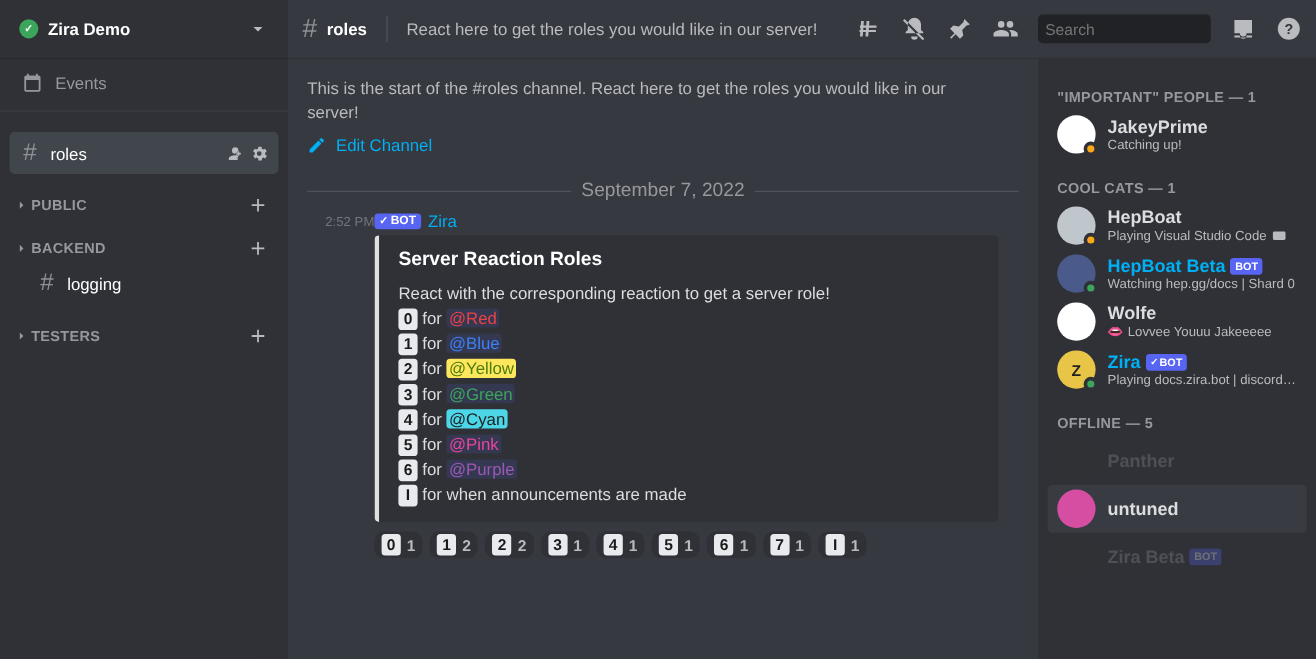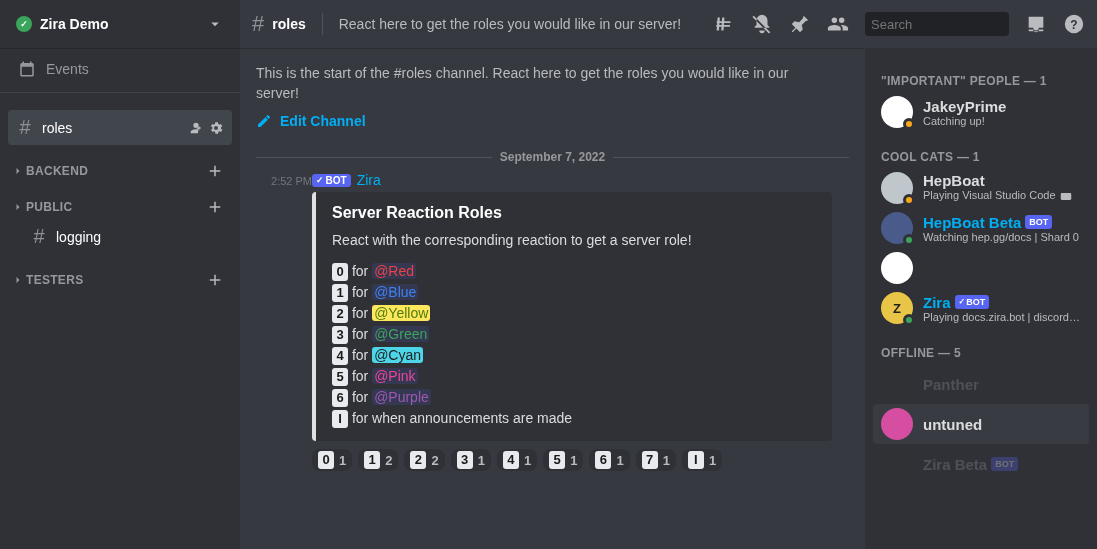--- a/index.html
+++ b/index.html
@@ -27,23 +27,23 @@
 .chat-header .topic{color:#b9bbbe;font-size:14px;font-weight:500;white-space:nowrap;overflow:hidden;text-overflow:ellipsis;flex:1;min-width:0}
 .toolbar{display:flex;align-items:center;gap:16px;color:#b9bbbe;margin-left:6px}
 .toolbar svg,.toolbar .icon{width:22px;height:22px;cursor:pointer}
 .search{background:#202225;border-radius:4px;width:144px;height:24px;display:flex;align-items:center;padding:0 6px;color:#72767d;font-size:13px}
 .search input{background:none;border:none;outline:none;color:#dcddde;flex:1;font-size:13px}
 .search svg{width:16px;height:16px}
 .chat-body{flex:1;display:flex;min-height:0}
 .messages{flex:1;overflow-y:auto;padding:16px 16px 0 16px;min-width:0}
 .welcome h1{font-size:30px;font-weight:800;color:#fff;margin-bottom:8px}
 .welcome p{color:#b9bbbe;line-height:1.4;max-width:560px}
-.edit-link{color:#00aff4;margin-top:10px;display:inline-flex;align-items:center;gap:8px;cursor:pointer;font-weight:700}
+.edit-link{color:#00aff4;margin-top:10px;display:inline-flex;align-items:center;gap:8px;cursor:pointer;font-weight:400}
 .edit-link svg{width:16px;height:16px}
-.date-sep{display:flex;align-items:center;margin:18px 0 8px;color:#96989d;font-size:12px;font-weight:700}
+.date-sep{display:flex;align-items:center;margin:18px 0 8px;color:#96989d;font-size:16px;font-weight:400}
 .date-sep::before,.date-sep::after{content:"";flex:1;height:1px;background:#4f545c}
 .date-sep span{padding:0 8px}
 .msg{display:flex;gap:0;margin-top:8px;align-items:flex-start}
 .msg .ts{color:#72767d;font-size:11px;width:56px;flex-shrink:0;padding-top:3px;text-align:right;padding-right:0}
 .msg .content{flex:1;min-width:0}
 .msg .author{display:flex;align-items:center;gap:6px;margin-bottom:4px}
 .bot-tag{background:#5865f2;color:#fff;font-size:10px;font-weight:600;padding:1px 4px;border-radius:3px;display:inline-flex;align-items:center;gap:2px}
 .bot-tag::before{content:"✓";font-size:9px}
 .author-name{color:#00aff4;font-weight:500;cursor:pointer}
 .embed{background:#2f3136;border-left:4px solid #e0e0e0;border-radius:4px;padding:12px 16px;max-width:520px}
@@ -105,33 +105,33 @@
           <path d="M19.4 13a7.8 7.8 0 000-2l2-1.6-2-3.4-2.4 1a7.6 7.6 0 00-1.7-1l-.4-2.6h-4l-.4 2.6a7.6 7.6 0 00-1.7 1l-2.4-1-2 3.4L6.6 11a7.8 7.8 0 000 2l-2 1.6 2 3.4 2.4-1c.5.4 1.1.7 1.7 1l.4 2.6h4l.4-2.6c.6-.3 1.2-.6 1.7-1l2.4 1 2-3.4-2.2-1.6zM12 15a3 3 0 110-6 3 3 0 010 6z"></path>
         </svg>
     </span>
   </div>
   <div id="cats">
       <div class="cat-row">
         <span class="left">
           <svg viewBox="0 0 24 24" fill="currentColor">
             <path d="M9 6l6 6-6 6z"></path>
           </svg>
-          <span>BACKEND</span>
+          <span>PUBLIC</span>
         </span>
         <svg class="plus" viewBox="0 0 24 24" fill="currentColor">
           <path d="M11 5h2v14h-2z"></path>
           <path d="M5 11h14v2H5z"></path>
         </svg>
       </div>
       <div class="cat-row">
         <span class="left">
           <svg viewBox="0 0 24 24" fill="currentColor">
             <path d="M9 6l6 6-6 6z"></path>
           </svg>
-          <span>PUBLIC</span>
+          <span>BACKEND</span>
         </span>
         <svg class="plus" viewBox="0 0 24 24" fill="currentColor">
           <path d="M11 5h2v14h-2z"></path>
           <path d="M5 11h14v2H5z"></path>
         </svg>
       </div>
       <div class="channel-row">
         <span style="width:6px"></span>
         <span class="hash">#</span>
         <span style="color:#fff;font-weight:500">logging</span>
@@ -203,21 +203,21 @@
       <div class="msg">
         <div class="ts">2:52 PM</div>
         <div class="content">
           <div class="author">
             <span class="bot-tag">BOT</span>
             <span class="author-name">Zira</span>
           </div>
           <div class="embed">
             <h3>Server Reaction Roles</h3>
             <div class="desc">
-              <div style="margin-bottom:10px">React with the corresponding reaction to get a server role!</div>
+              <div style="">React with the corresponding reaction to get a server role!</div>
               <div id="embed-lines">
                   <div><span class="keycap">0</span><span> for </span><span class="mention" style="color:#ed4245">@Red</span></div>
                   <div><span class="keycap">1</span><span> for </span><span class="mention" style="color:#3b82f6">@Blue</span></div>
                   <div><span class="keycap">2</span><span> for </span><span class="mention" style="background:#fee75c;color:#4d7c0f">@Yellow</span></div>
                   <div><span class="keycap">3</span><span> for </span><span class="mention" style="color:#3ba55c">@Green</span></div>
                   <div><span class="keycap">4</span><span> for </span><span class="mention" style="background:#4dd6e8;color:#1f1f1f">@Cyan</span></div>
                   <div><span class="keycap">5</span><span> for </span><span class="mention" style="color:#eb459e">@Pink</span></div>
                   <div><span class="keycap">6</span><span> for </span><span class="mention" style="color:#9b59b6">@Purple</span></div>
                   <div><span class="keycap">I</span><span> for when announcements are made</span></div>
                 </div>
@@ -299,20 +299,26 @@
           <div class="minfo">
             <div class="mname" style="color:#00aff4">
               <span>HepBoat Beta</span>
               <span class="small-bot">BOT</span>
             </div>
             <div class="mactivity">Watching <b>hep.gg/docs | Shard 0</b></div>
           </div>
         </div>
         <div class="member">
           <div class="avatar" style="background:#ffffff;color:#222"></div>
+          <div class="minfo">
+            <div class="mname" style="color:#dcddde">
+              <span>Wolfe</span>
+            </div>
+            <div class="mactivity"><b></b>👄 Lovvee Youuu Jakeeeee</div>
+          </div>
         </div>
         <div class="member">
           <div class="avatar" style="background:#e8c547;color:#222">Z<span class="status-dot status-online"></span></div>
           <div class="minfo">
             <div class="mname" style="color:#00aff4">
               <span>Zira</span>
               <span class="small-bot check">BOT</span>
             </div>
             <div class="mactivity">Playing <b>docs.zira.bot | discord....</b></div>
           </div>

